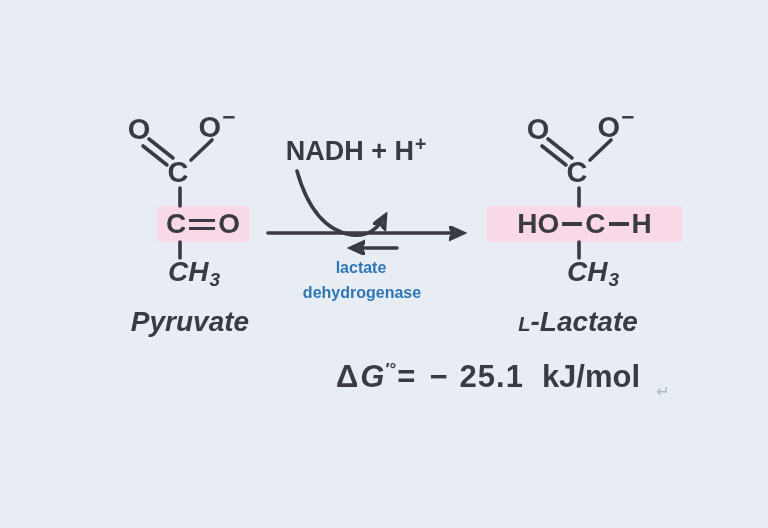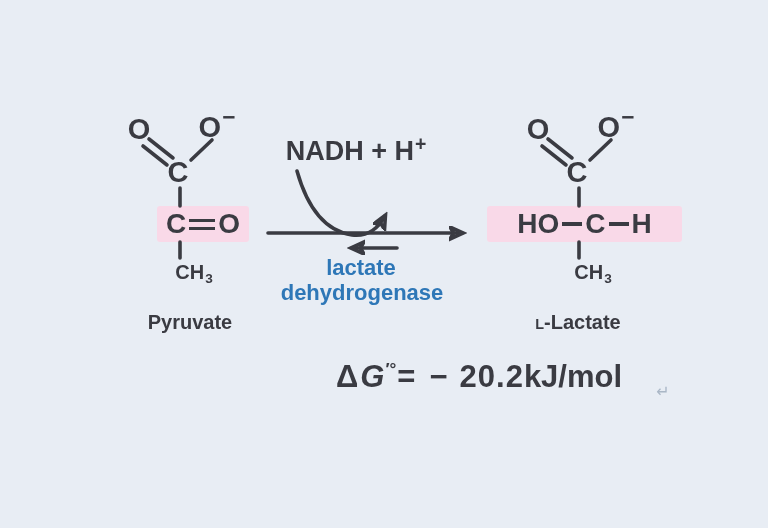--- a/index.html
+++ b/index.html
@@ -24,22 +24,22 @@
   .pt{
     position:absolute;
     transform:translate(-50%,-50%);
     white-space:nowrap;
     font-weight:bold;
     z-index:3;
     line-height:1;
   }
   .atom{font-size:29px;}
   .fs27{font-size:27px;}
-  .fs28{font-size:20px;}
-  .fs22{font-size:22px;}
+  .fs28{font-size:28px;font-style:italic;}
+  .fs22{font-size:16px;}
   .enzyme{color:#2e77b7;}
   .sup-charge{font-size:0.78em;position:relative;top:-0.55em;margin-left:1px;}
   .sup-plus{font-size:0.72em;position:relative;top:-0.45em;margin-left:1px;}
   .sub{font-size:0.68em;position:relative;top:0.28em;margin-left:1px;}
   .dbond{
     display:inline-block;width:26px;height:11px;
     border-top:3.6px solid #3a3b42;border-bottom:3.6px solid #3a3b42;
     margin:0 3px;box-sizing:border-box;
   }
   .sbond{
@@ -50,21 +50,21 @@
   .formula{
     position:absolute;left:336px;top:377px;
     transform:translateY(-50%);
     display:flex;align-items:baseline;
     font-size:31px;font-weight:bold;z-index:3;white-space:nowrap;
   }
   .formula .gital{font-style:italic;margin-left:2px;}
   .formula .fsup{font-size:0.55em;position:relative;top:-0.72em;margin:0 1px;}
   .formula .fminus{margin-left:14px;}
   .formula .fvalue{margin-left:12px;letter-spacing:1px;}
-  .formula .funit{}
+  .formula .funit{margin-left:18px;}
   .return-mark{
     position:absolute;left:663px;top:391px;
     transform:translate(-50%,-50%);
     font-size:16px;color:#aab7c6;z-index:3;
   }
 </style>
 </head>
 <body>
 
 <div class="canvas">
@@ -139,18 +139,18 @@
   <div class="pt fs28" style="left:578px;top:322px;text-align:center;">
     <span class="smallcap">L</span><span>-Lactate</span>
   </div>
 
   <div class="formula">
     <span>Δ</span>
       <span class="gital">G</span>
       <span class="fsup">′°</span>
       <span>=</span>
       <span class="fminus">−</span>
-      <span class="fvalue">20.2</span>
+      <span class="fvalue">25.1</span>
       <span class="funit">kJ/mol</span>
   </div>
   <div class="return-mark">↵</div>
 
 </div>
 
 </body></html>

